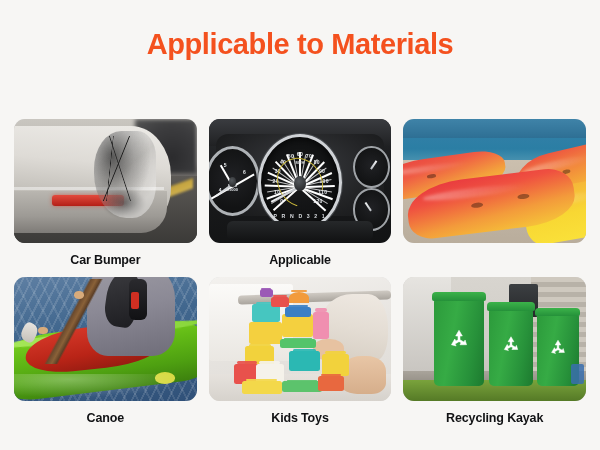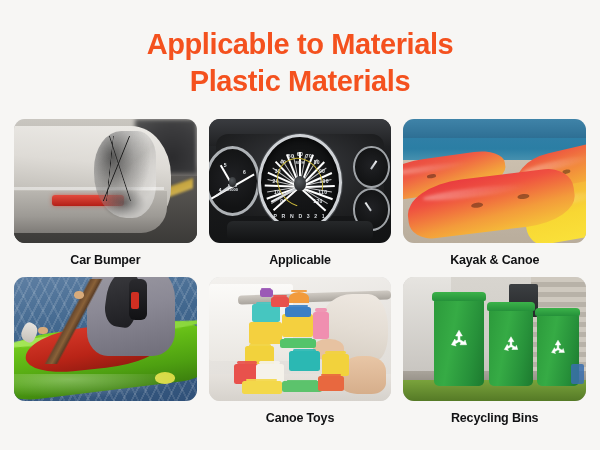--- a/index.html
+++ b/index.html
@@ -442,21 +442,20 @@
     background: #3a6fae;
     border-radius: 2px;
     opacity: .85;
   }
 </style>
 </head>
 <body>
 
 <h1 class="page-title">
   <span class="tline">Applicable to Materials</span>
-  <span class="tline">Plastic Materials</span>
 </h1>
 
 <div class="grid">
 
   <div class="card">
     <div class="thumb">
       <div class="scene">
         <div class="bump-bg"></div>
         <div class="bump-dark-car"></div>
         <div class="bump-road"></div>
@@ -575,21 +574,20 @@
         <div class="kayak k4">
             <span class="k-hl"></span>
           </div>
         <div class="kayak k2">
             <span class="k-hl"></span>
             <span class="k-hatch" style="left:38%;top:46%"></span>
             <span class="k-hatch" style="left:66%;top:40%"></span>
           </div>
       </div>
     </div>
-    <div class="card-label">Kayak &amp; Canoe</div>
   </div>
 
   <div class="card">
     <div class="thumb">
       <div class="scene">
         <div class="can-water"></div>
         <div class="can-hull"></div>
         <div class="can-rim"></div>
         <div class="can-cockpit"></div>
         <div class="can-person">
@@ -600,20 +598,21 @@
         </div>
         <div class="can-paddle">
           <span class="can-blade"></span>
           <span class="can-hand" style="left:16%;top:56%"></span>
           <span class="can-hand" style="left:50%;top:14%"></span>
         </div>
         <div class="can-dot"></div>
         <div class="can-foam"></div>
       </div>
     </div>
+    <div class="card-label">Canoe</div>
   </div>
 
   <div class="card">
     <div class="thumb">
       <div class="scene">
         <div class="toy-bg"></div>
         <div class="toy-panel"></div>
         <div class="toy-rail"></div>
         <div class="toy-floor"></div>
 
@@ -633,21 +632,21 @@
         <div class="blk" style="left:44%;top:60%;width:17%;height:16%;background:#2bb8b3"></div>
         <div class="blk" style="left:62%;top:62%;width:15%;height:18%;background:#f2d23c"></div>
         <div class="blk" style="left:34%;top:16%;width:10%;height:8%;background:#e8514c"></div>
         <div class="blk" style="left:44%;top:12%;width:11%;height:9%;background:#f29b3c;border-radius:50% 50% 0 0"></div>
         <div class="blk" style="left:28%;top:10%;width:7%;height:6%;background:#9b59b6"></div>
         <div class="blk" style="left:18%;top:84%;width:22%;height:10%;background:#f3d84a"></div>
         <div class="blk" style="left:40%;top:84%;width:22%;height:9%;background:#5cc36c"></div>
         <div class="blk" style="left:60%;top:80%;width:14%;height:12%;background:#e8683f"></div>
       </div>
     </div>
-    <div class="card-label">Canoe Toys</div>
+    <div class="card-label">Kids Toys</div>
   </div>
 
   <div class="card">
     <div class="thumb">
       <div class="scene">
         <div class="rec-bg"></div>
         <div class="rec-wall"></div>
         <div class="rec-siding"></div>
         <div class="rec-ground"></div>
         <div class="rec-grass"></div>
@@ -676,16 +675,16 @@
           <svg class="bin-sym" viewBox="0 0 24 24">
             <path d="M12 3.5 L15 8.6 L12.9 8.6 L12.9 12 L11.1 12 L11.1 8.6 L9 8.6 Z
                      M5.2 16.5 L8.2 11.4 L9.2 13.2 L12 11.6 L12.9 13.2 L8.4 15.8 L9.4 17.6 Z
                      M18.8 16.5 L12.9 16.5 L13.9 14.7 L11.1 13.1 L12 11.5 L16.5 14.1 L17.5 12.3 Z" fill="#ffffff" stroke="#ffffff" stroke-width=".5" stroke-linejoin="round"></path>
           </svg>
         </div>
 
         <div class="bin-blue"></div>
       </div>
     </div>
-    <div class="card-label">Recycling Bins</div>
+    <div class="card-label">Recycling Kayak</div>
   </div>
 
 </div>
 
 </body></html>

